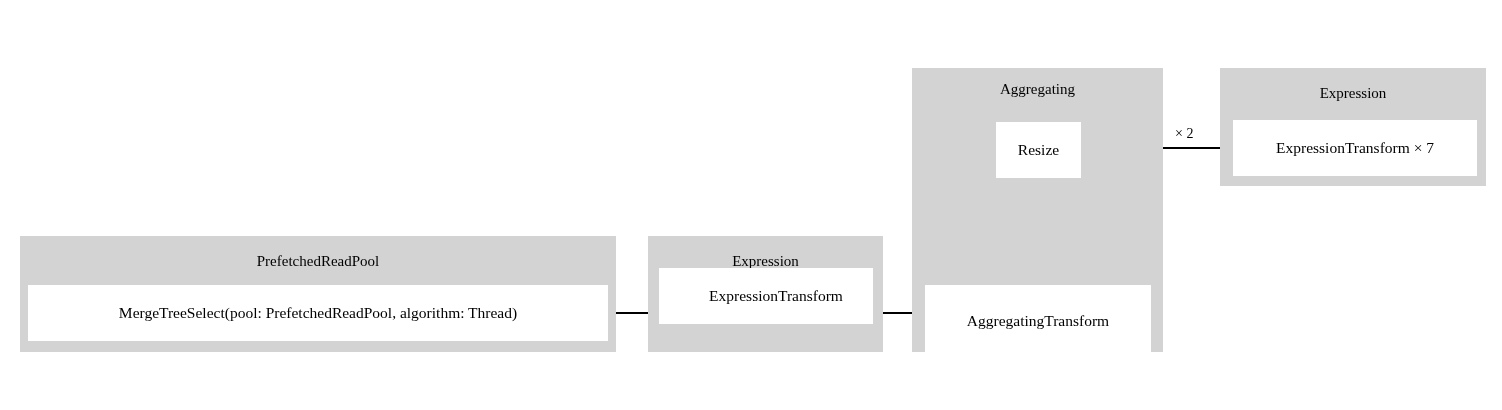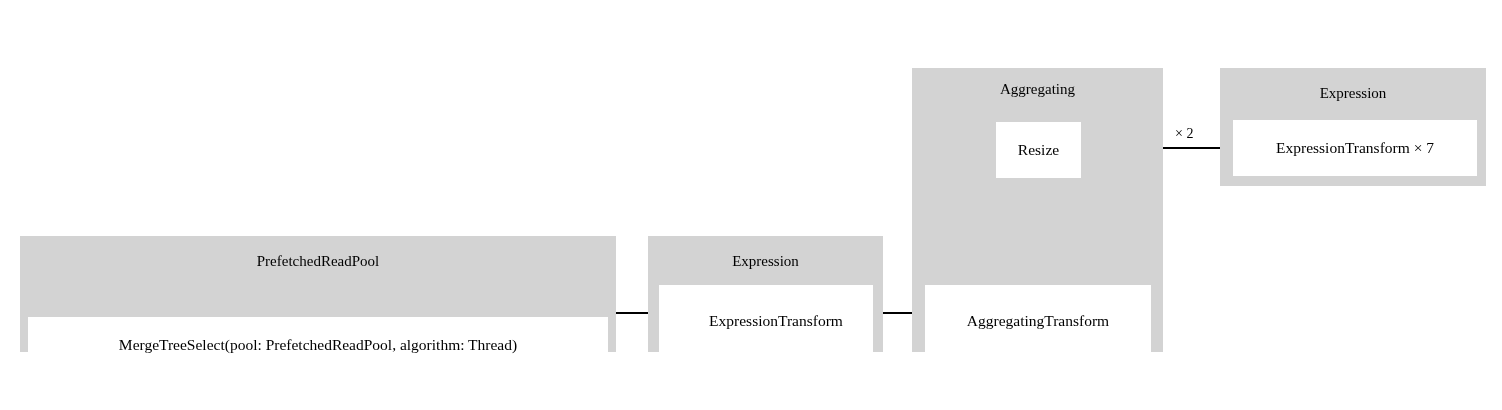--- a/index.html
+++ b/index.html
@@ -79,26 +79,26 @@
       <line x1="1038" y1="285" x2="1038" y2="179" stroke="#000000" stroke-width="2" marker-end="url(#arrowhead)"></line>
     </g>
     <g>
       <line x1="1081" y1="148" x2="1231" y2="148" stroke="#000000" stroke-width="2" marker-end="url(#arrowhead)"></line>
     </g>
   </svg>
 
   <div class="cluster" style="left:20px; top:236px; width:596px; height:116px;">
     <div class="cluster-title" style="top:18px;">PrefetchedReadPool</div>
   </div>
-  <div class="node" style="left:28px; top:285px; width:580px; height:56px;margin-top:32px;">MergeTreeSelect(pool: PrefetchedReadPool, algorithm: Thread)</div>
+  <div class="node" style="left:28px; top:285px; width:580px; height:56px;">MergeTreeSelect(pool: PrefetchedReadPool, algorithm: Thread)</div>
 
   <div class="cluster" style="left:648px; top:236px; width:235px; height:116px;">
     <div class="cluster-title" style="top:18px;">Expression</div>
   </div>
-  <div class="node" style="left:659px; top:285px; width:214px; height:72px;padding-left:20px;">ExpressionTransform</div>
+  <div class="node" style="left:659px; top:268px; width:214px; height:56px;padding-left:20px;">ExpressionTransform</div>
 
   <div class="cluster" style="left:912px; top:68px; width:251px; height:284px;">
     <div class="cluster-title" style="top:14px;">Aggregating</div>
   </div>
   <div class="node" style="left:996px; top:122px; width:85px; height:56px;">Resize</div>
   <div class="node" style="left:925px; top:285px; width:226px; height:72px;">AggregatingTransform</div>
 
   <div class="cluster" style="left:1220px; top:68px; width:266px; height:118px;">
     <div class="cluster-title" style="top:18px;">Expression</div>
   </div>

